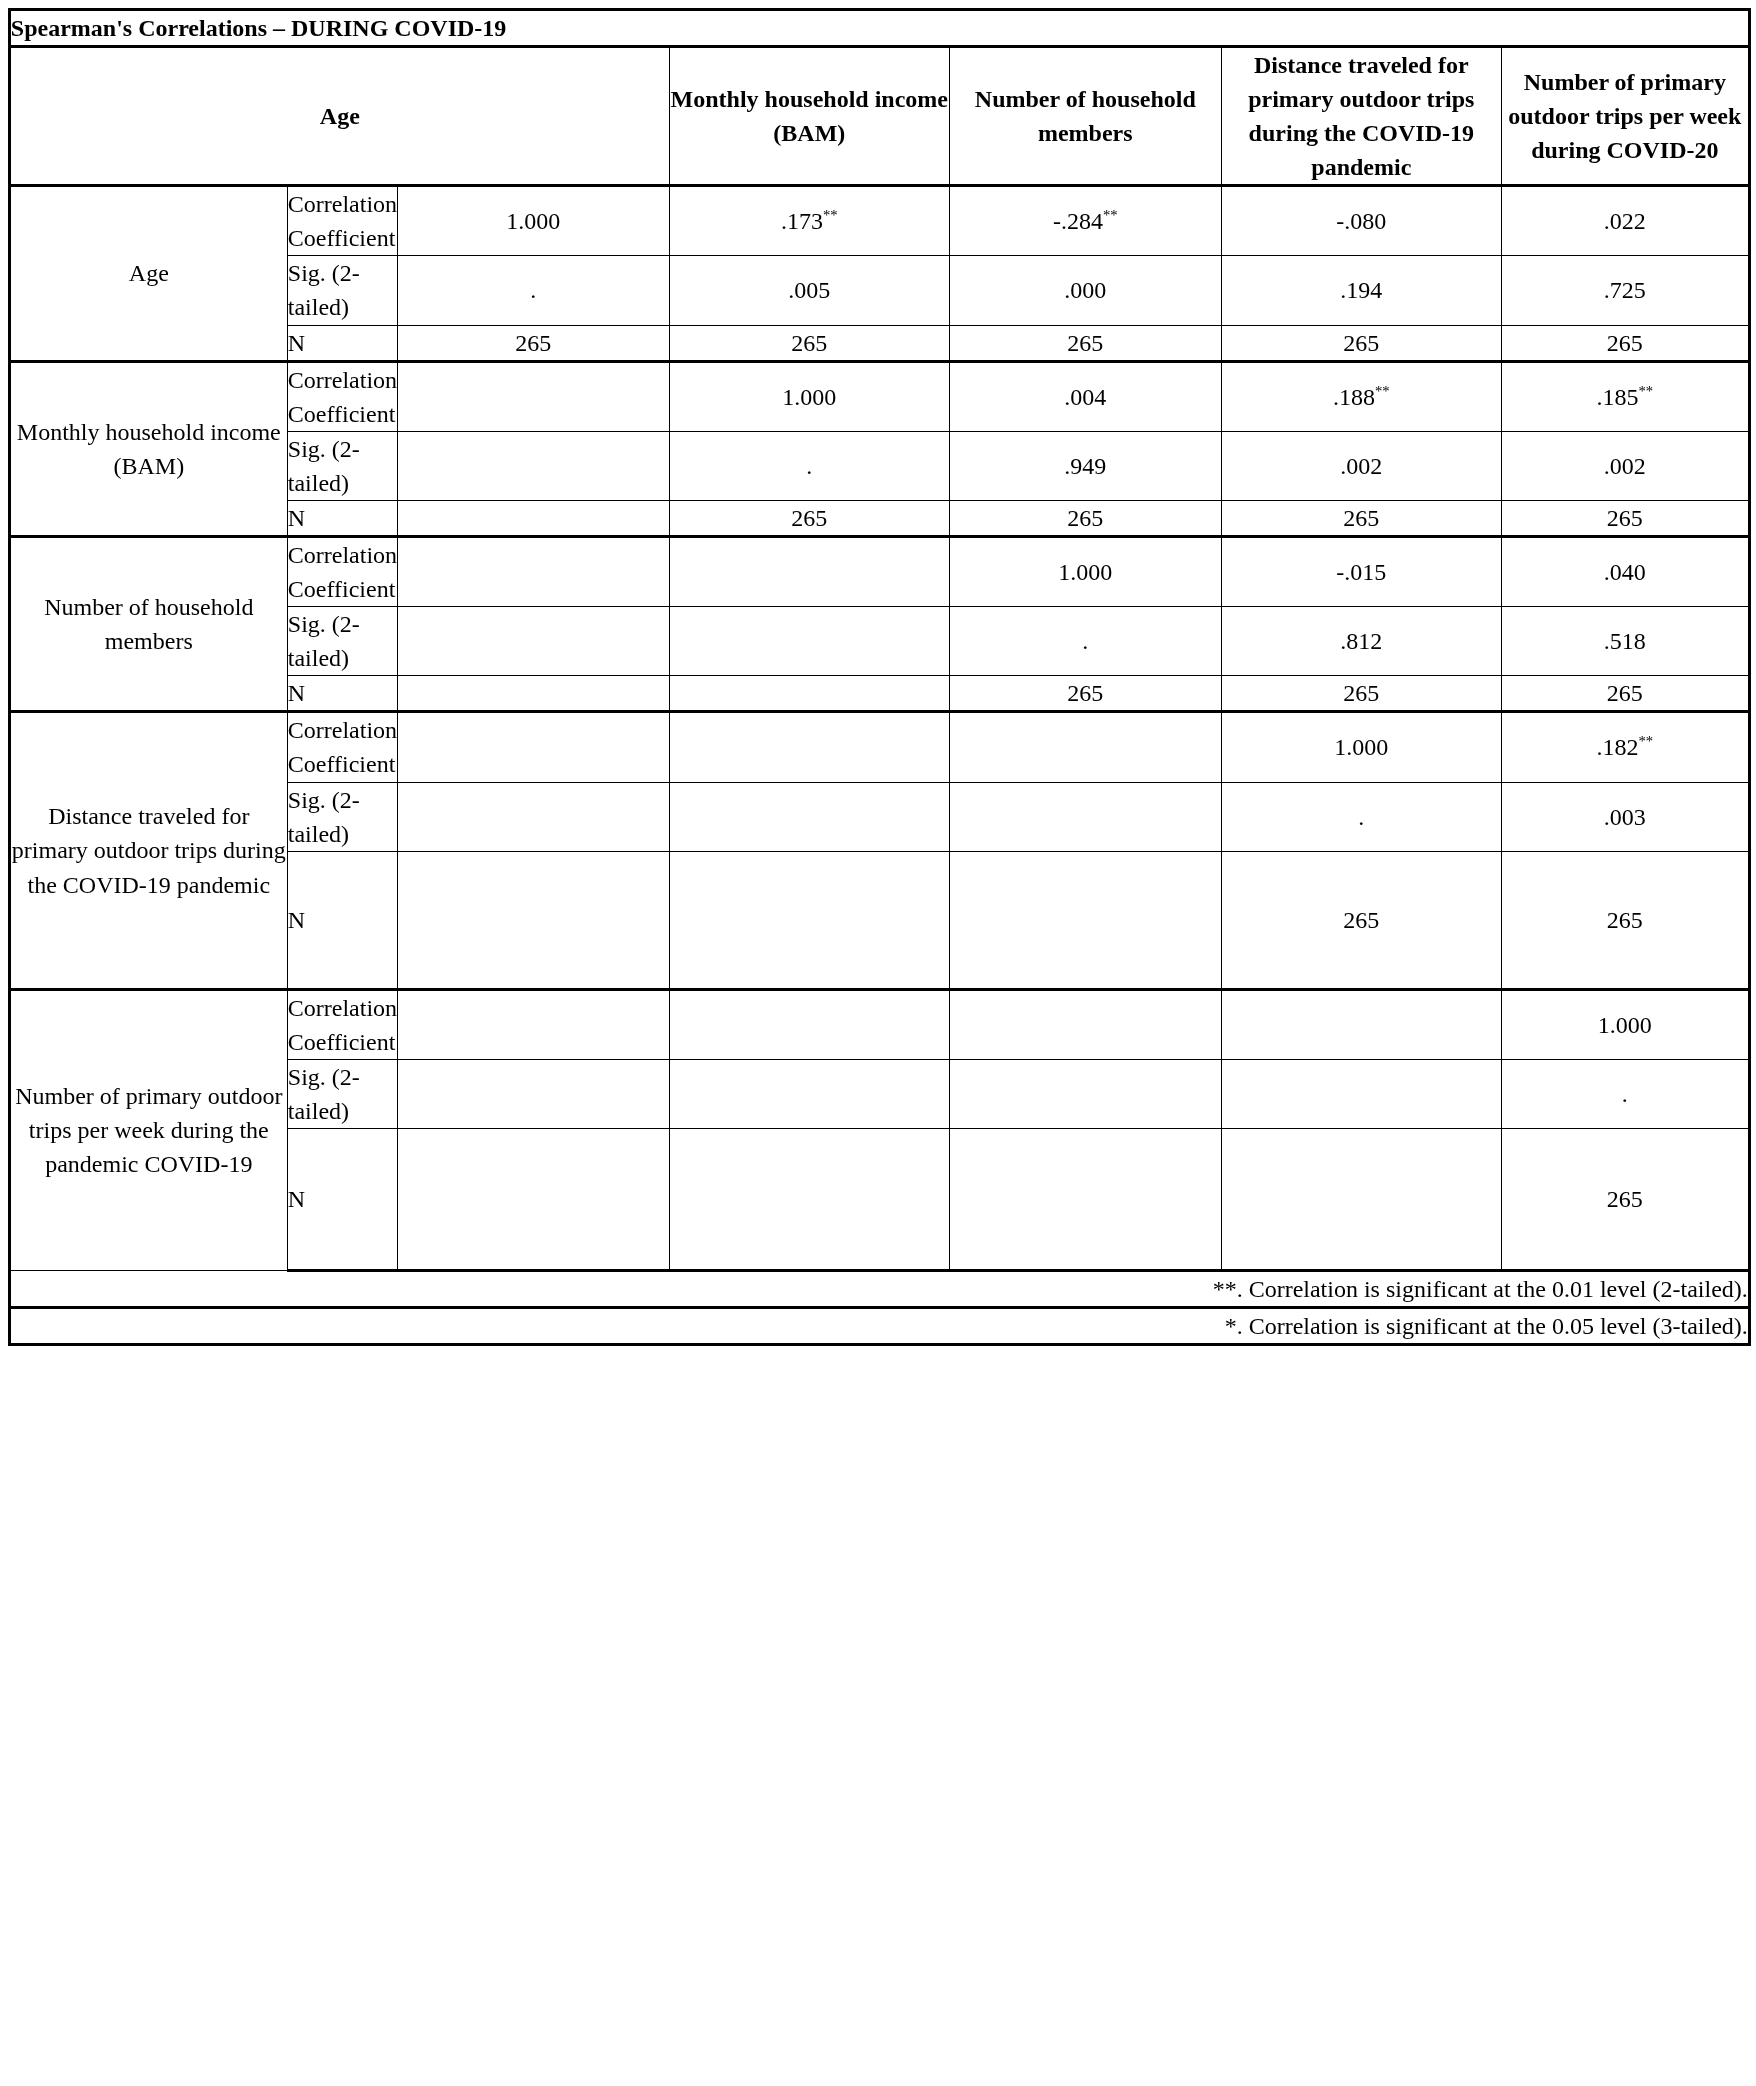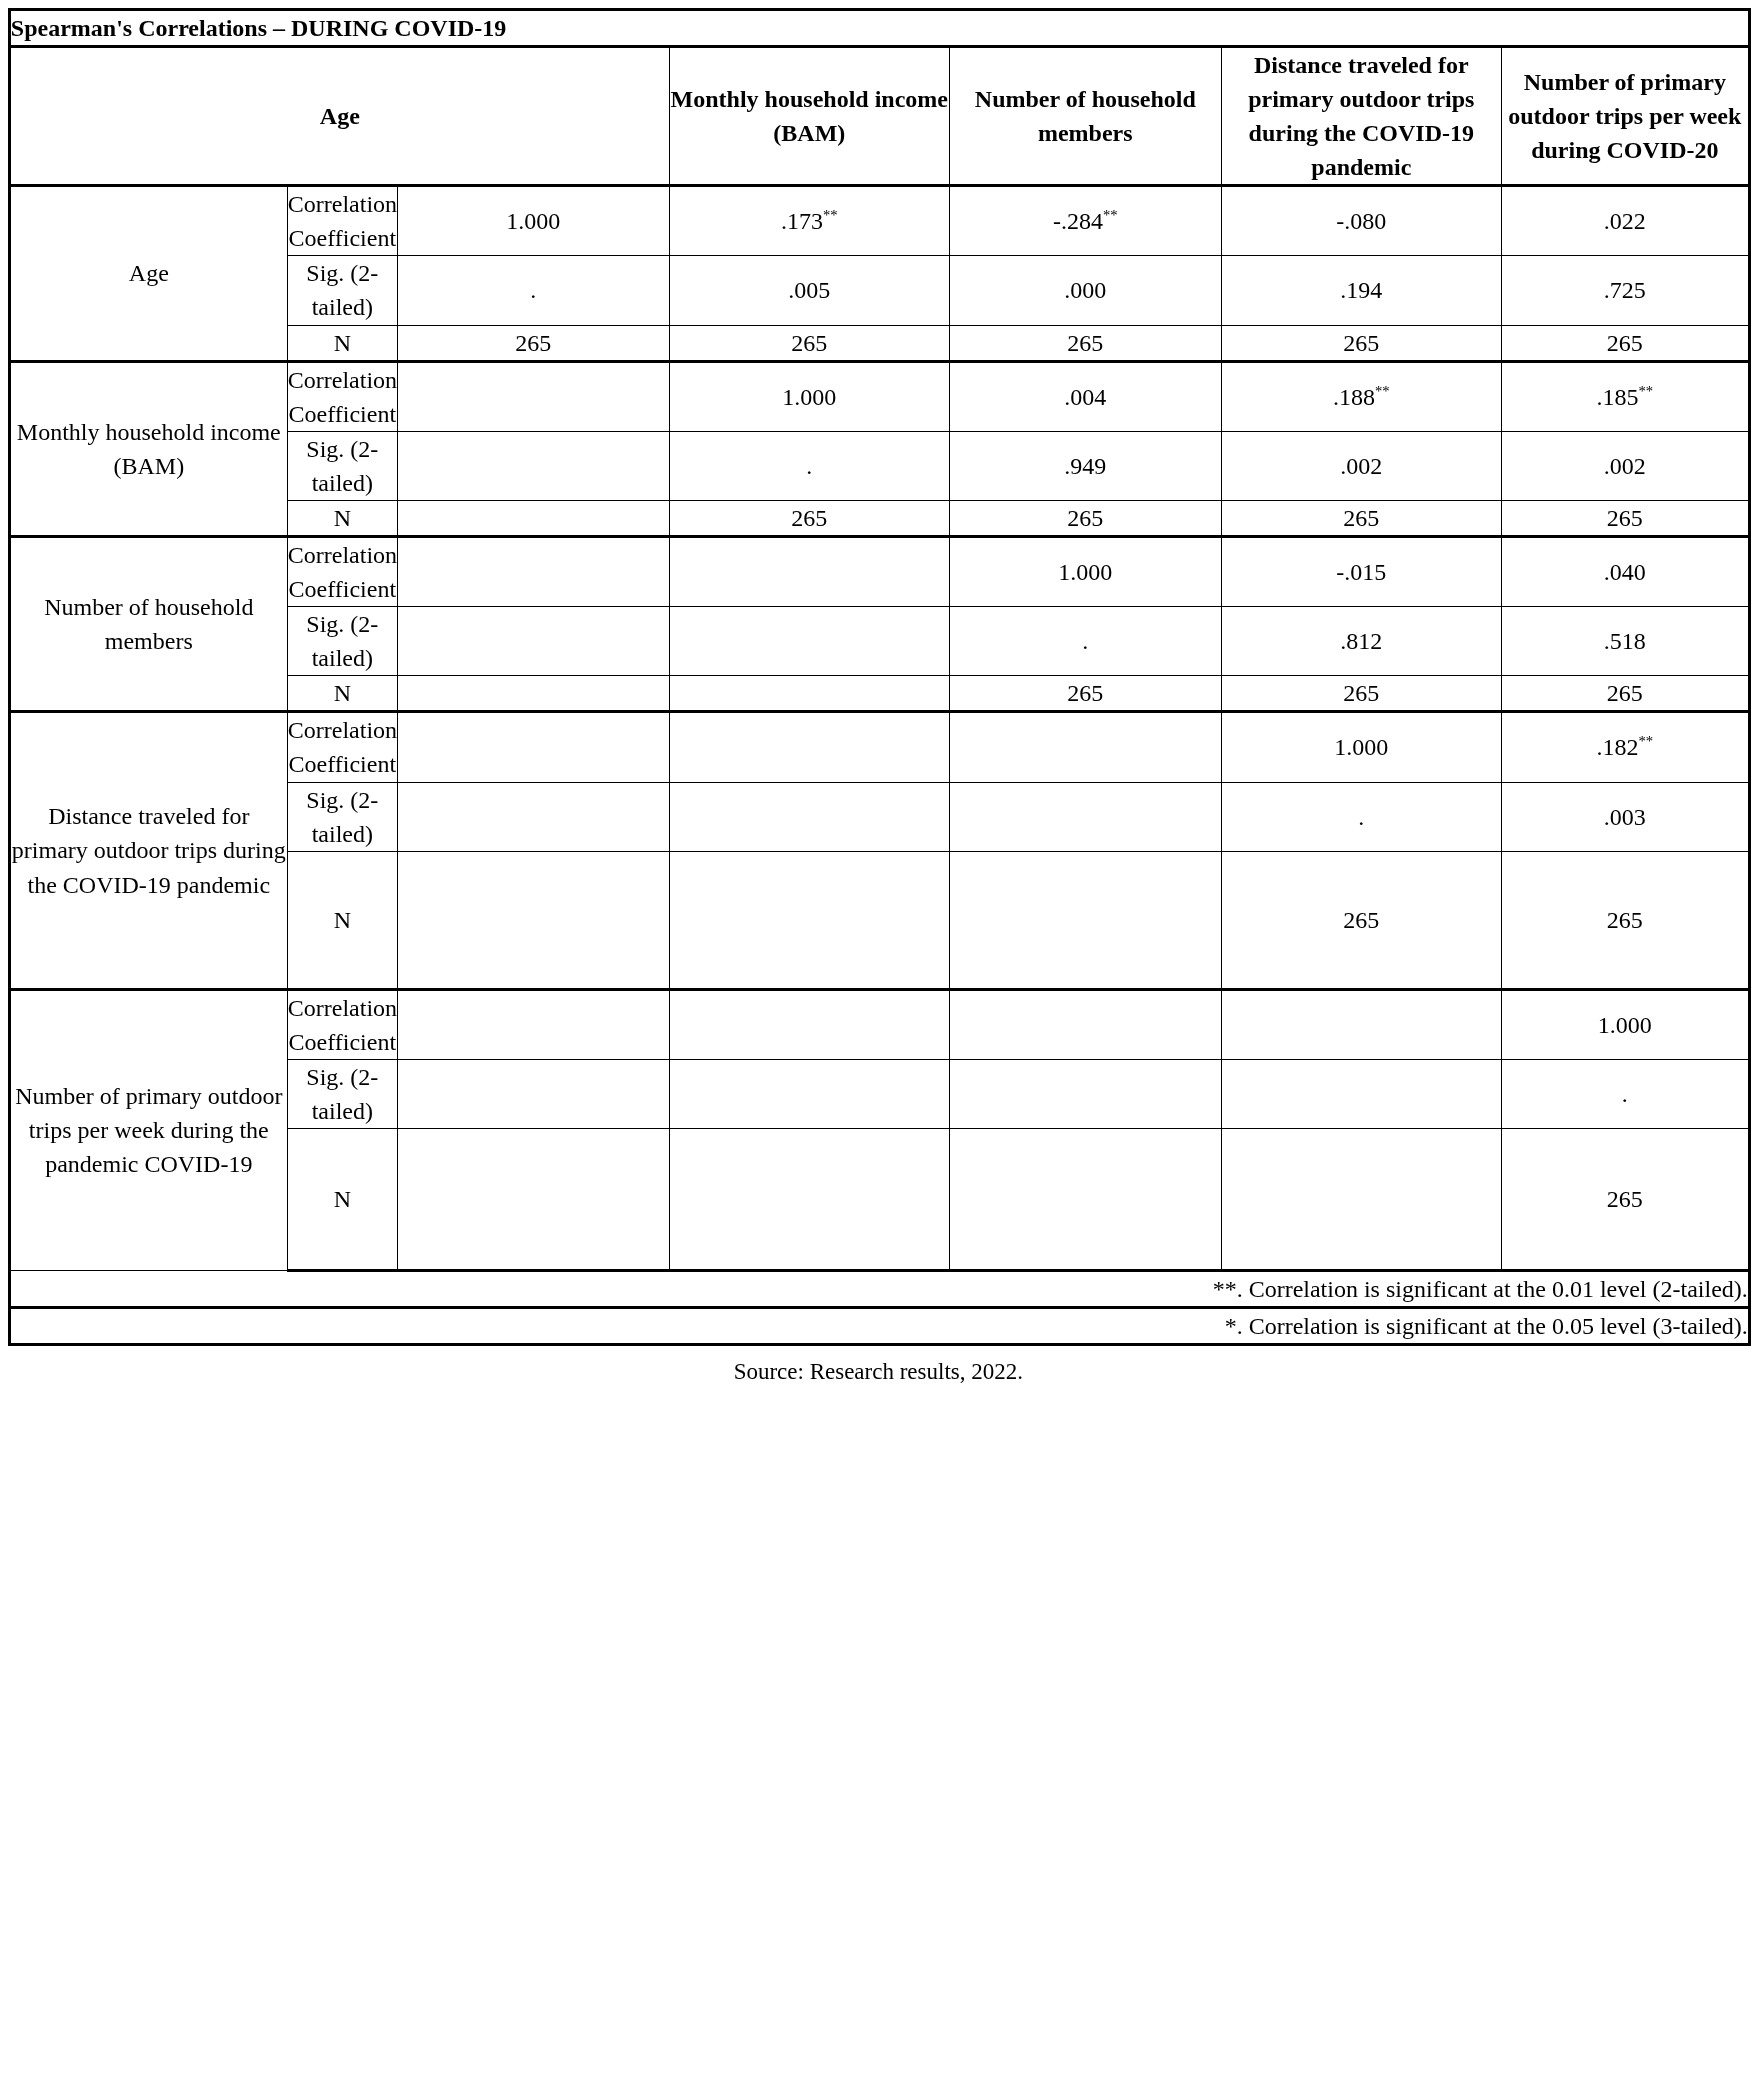--- a/index.html
+++ b/index.html
@@ -65,21 +65,21 @@
     padding-bottom: 0px;
   }
   .rowlabel {
     text-align: center;
     font-size: 24px;
     line-height: 1.52;
     padding: 3.5px 4.3px;
     vertical-align: middle;
   }
   .statlabel {
-    text-align: center;
+    text-align: left;
     font-size: 24px;
     line-height: 1.32;
     padding: 3.5px 1.7px 3.5px 3.5px;
     vertical-align: middle;
   }
   .val {
     text-align: center;
     font-size: 24px;
     vertical-align: middle;
     padding: 2.6px 1.7px;
@@ -263,16 +263,15 @@
 
   <tr>
     <td class="footnote frame-left frame-right hr-heavy-bottom" colspan="7">**. Correlation is significant at the 0.01 level (2-tailed).</td>
   </tr>
   <tr>
     <td class="footnote frame-left frame-right frame-bottom" colspan="7">*. Correlation is significant at the 0.05 level (3-tailed).</td>
   </tr>
 </tbody>
     </table>
 
-<div class="source">Source: Research results, 2022.</div>
 
 </div>
 
 
 </body></html>

